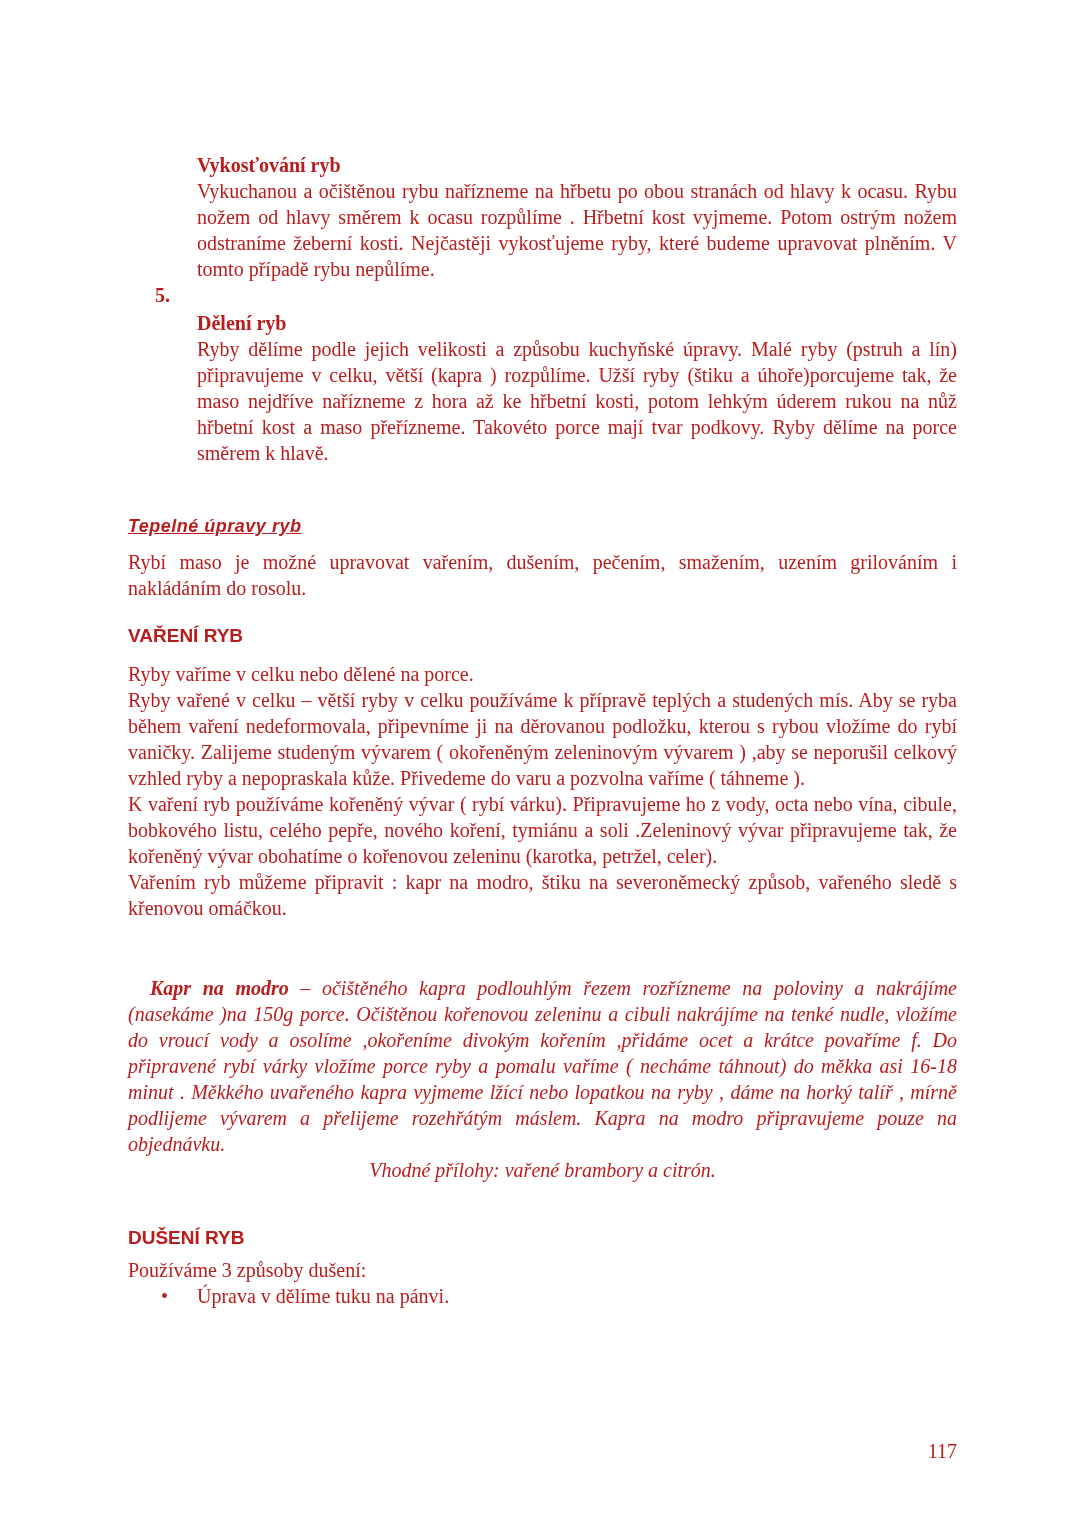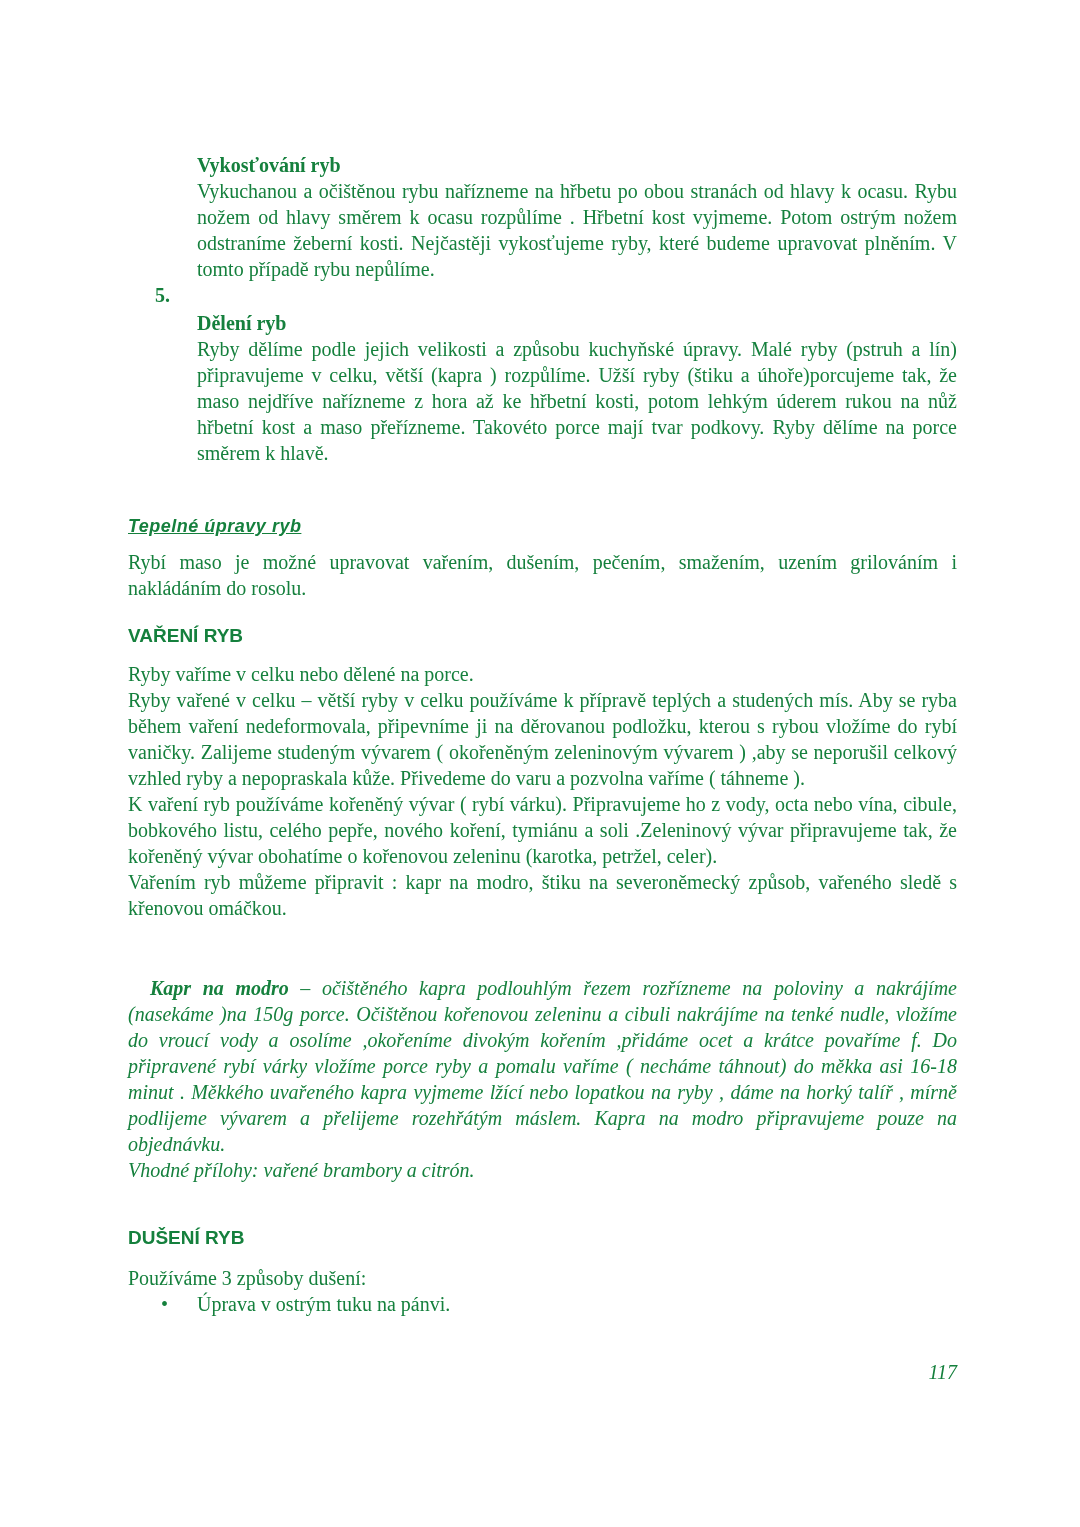--- a/index.html
+++ b/index.html
@@ -2,21 +2,21 @@
 <html><head>
 <meta charset="utf-8">
 <style>
   * { margin: 0; padding: 0; box-sizing: border-box; }
   html, body { background: #ffffff; }
   .page {
     position: relative;
     width: 1080px;
     height: 1527px;
     background: #ffffff;
-    color: #15803d;
+    color: #b91c1c;
     font-family: "Liberation Serif", serif;
     font-size: 20px;
     line-height: 26px;
     overflow: hidden;
   }
   .content { padding: 152px 123px 0 128px; }
   .justify { text-align: justify; }
 
   
   .runin-heading { font-weight: bold; }
@@ -49,44 +49,43 @@
 
   
   .sub-heading {
     font-family: "Liberation Sans", sans-serif;
     font-weight: bold;
     font-size: 19px;
     line-height: 30px;
     margin-top: 20px;
     margin-bottom: 10px;
   }
-  .sub-heading.stewing { margin-top: 40px; margin-bottom: 12px; }
+  .sub-heading.stewing { margin-top: 40px; margin-bottom: 4px; }
 
   
   .recipe {
     font-style: italic;
     margin-top: 54px;
   }
   .recipe .recipe-title { font-weight: bold; margin-left: 22px; }
-  .recipe-sides { font-style: italic; }
+  .recipe-sides { font-style: italic; text-align: center; }
 
   
   .bullet-row { display: flex; }
   .bullet-row .bullet-marker {
     width: 69px;
     min-width: 69px;
     padding-left: 33px;
   }
   .bullet-row .bullet-text { flex: 1; }
 
   .page-number {
     position: absolute;
-    top: 1359px;
+    top: 1438px;
     right: 123px;
-    font-style: italic;
   }
 </style>
 </head>
 <body>
 
 <div class="page">
   <div class="content">
 
     <div class="indent-block">
       <div class="runin-heading">Vykosťování ryb</div>
@@ -110,19 +109,19 @@
     <p class="justify">K vaření ryb používáme kořeněný vývar ( rybí várku). Připravujeme ho z vody, octa nebo vína, cibule, bobkového listu, celého pepře, nového koření, tymiánu a soli .Zeleninový vývar připravujeme tak, že kořeněný vývar obohatíme o kořenovou zeleninu (karotka, petržel, celer).</p>
     <p class="justify">Vařením ryb můžeme připravit : kapr na modro, štiku na severoněmecký způsob, vařeného sledě s křenovou omáčkou.</p>
 
     <p class="recipe justify"><span class="recipe-title">Kapr na modro</span> <span>– očištěného kapra podlouhlým řezem rozřízneme na poloviny a nakrájíme (nasekáme )na 150g porce. Očištěnou kořenovou zeleninu a cibuli nakrájíme na tenké nudle, vložíme do vroucí vody a osolíme ,okořeníme divokým kořením ,přidáme ocet a krátce povaříme f. Do připravené rybí várky vložíme porce ryby a pomalu vaříme ( necháme táhnout) do měkka asi 16-18 minut . Měkkého uvařeného kapra vyjmeme lžící nebo lopatkou na ryby , dáme na horký talíř , mírně podlijeme vývarem a přelijeme rozehřátým máslem. Kapra na modro připravujeme pouze na objednávku.</span></p>
     <p class="recipe-sides">Vhodné přílohy: vařené brambory a citrón.</p>
 
     <h3 class="sub-heading stewing">DUŠENÍ RYB</h3>
     <p>Používáme 3 způsoby dušení:</p>
     <div class="bullet-row">
       <span class="bullet-marker">•</span>
-      <span class="bullet-text">Úprava v ostrým tuku na pánvi.</span>
+      <span class="bullet-text">Úprava v dělíme tuku na pánvi.</span>
     </div>
 
   </div>
 
   <div class="page-number">117</div>
 </div>
 
 </body></html>

